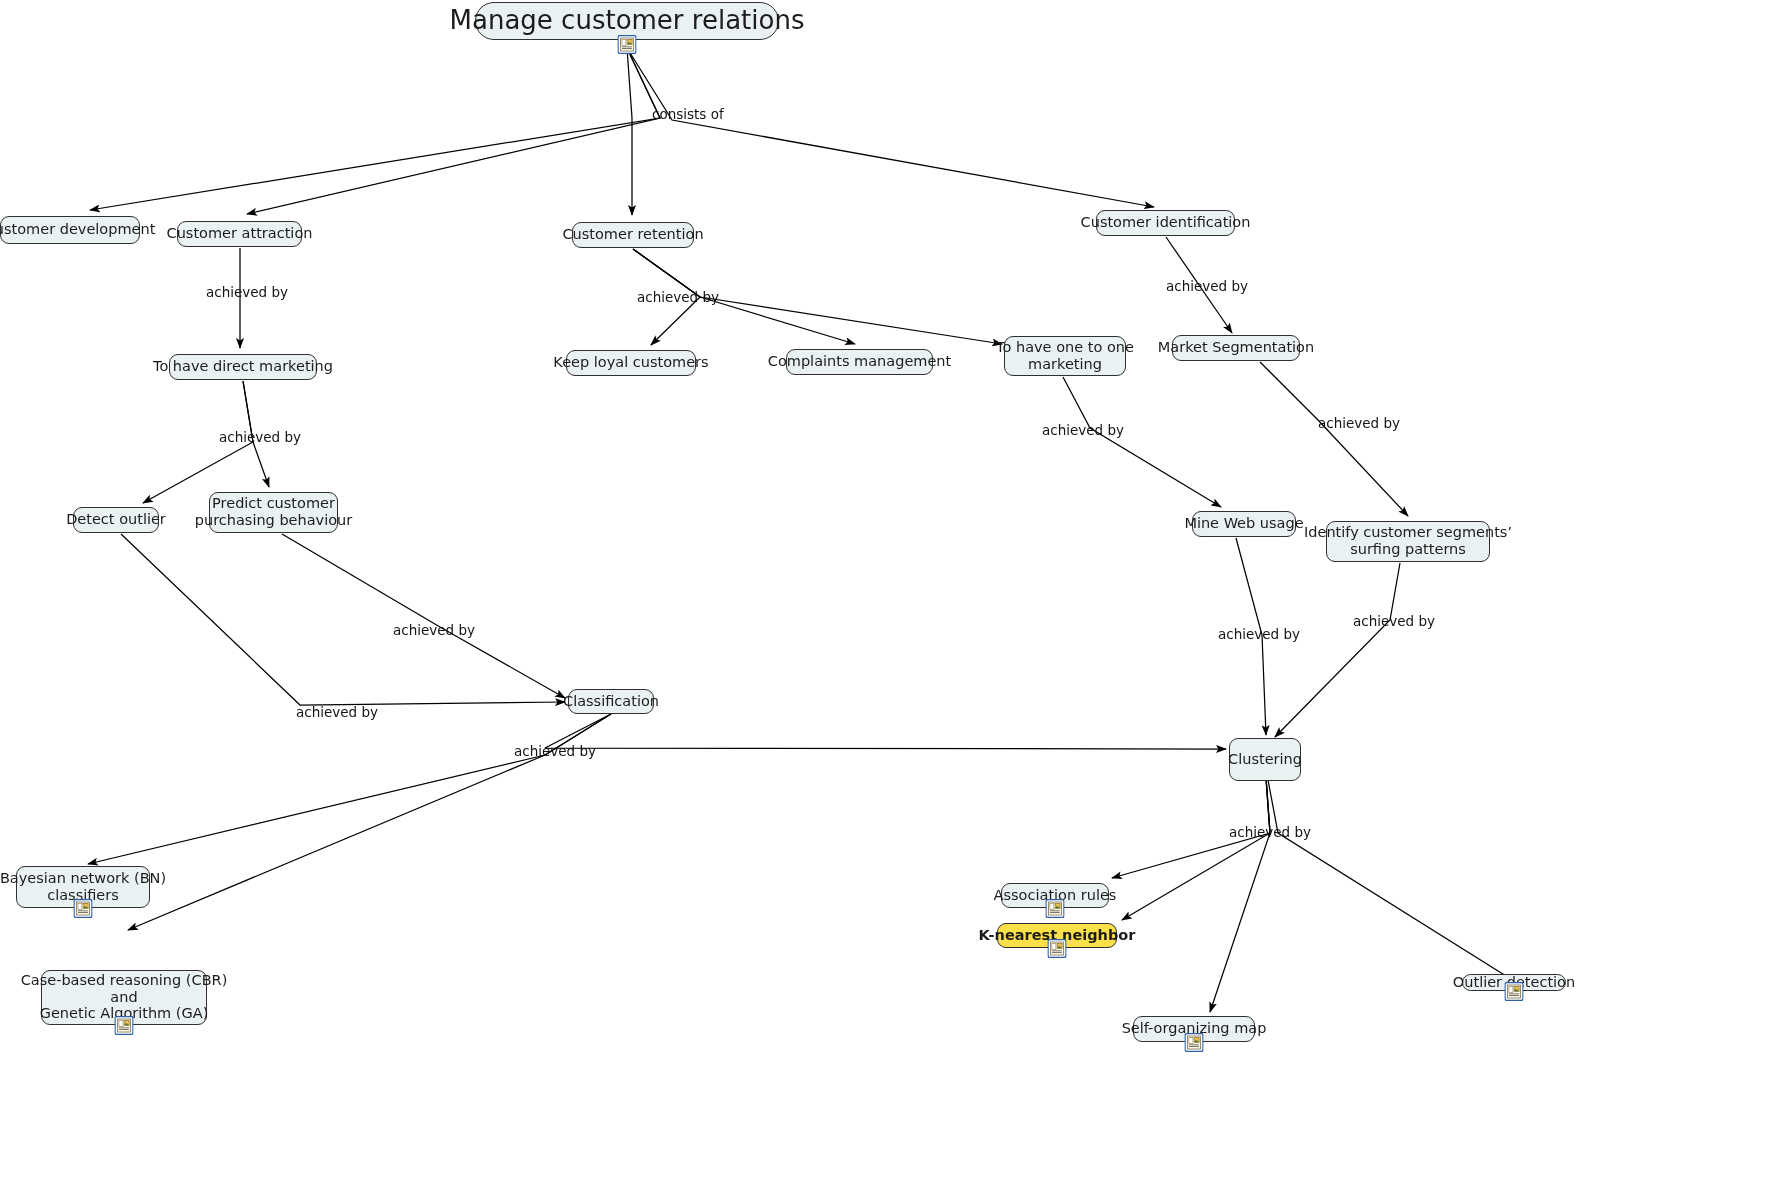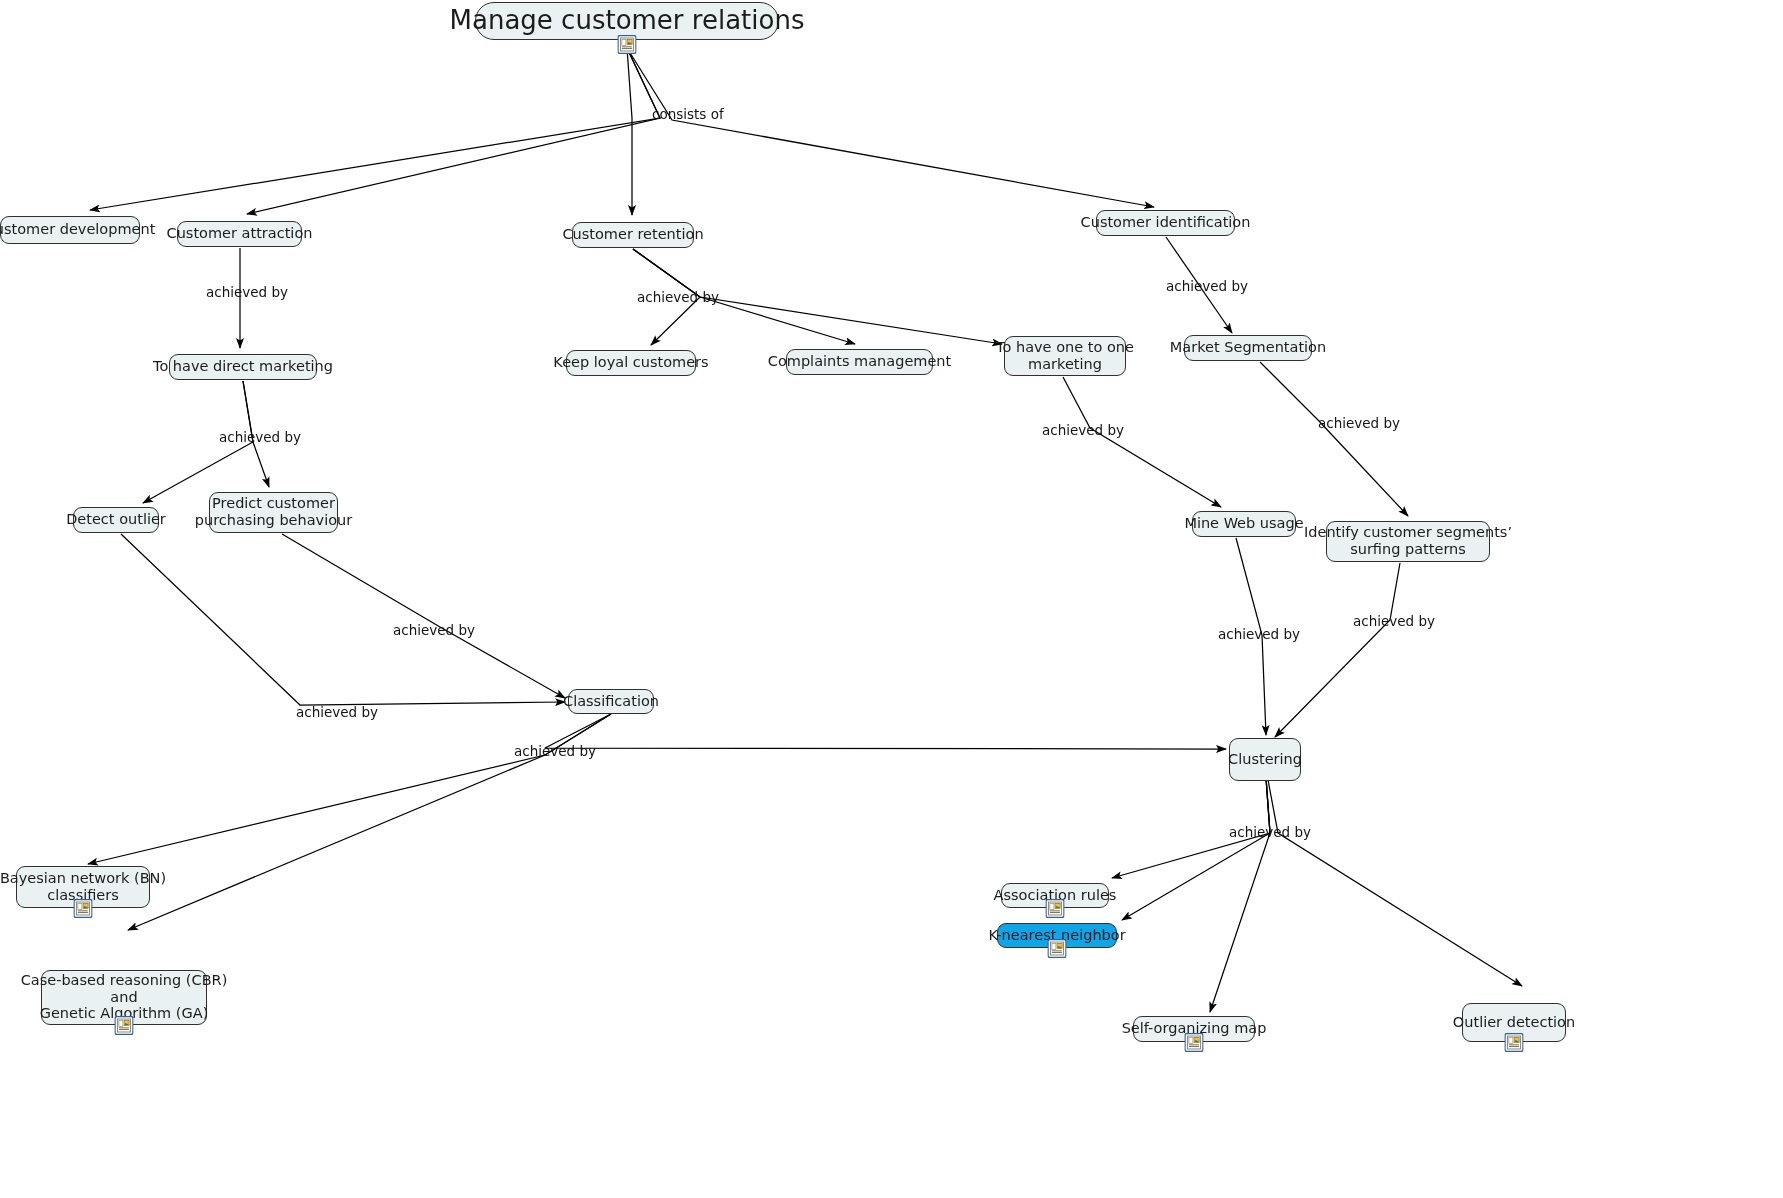--- a/index.html
+++ b/index.html
@@ -123,21 +123,21 @@
           </svg></span></div>
       <div class="node" style="left: 0px; top: 216px; width: 140px; height: 28px; background: rgb(234, 241, 242); border-color: rgb(48, 48, 48);"><span class="node-label">Customer development</span></div>
       <div class="node" style="left: 177px; top: 221px; width: 125px; height: 26px; background: rgb(234, 241, 242); border-color: rgb(48, 48, 48);"><span class="node-label">Customer attraction</span></div>
       <div class="node" style="left: 572px; top: 222px; width: 122px; height: 26px; background: rgb(234, 241, 242); border-color: rgb(48, 48, 48); text-align: center;"><span class="node-label">Customer retention</span></div>
       <div class="node" style="left: 1096px; top: 210px; width: 139px; height: 26px; background: rgb(234, 241, 242); border-color: rgb(48, 48, 48);"><span class="node-label">Customer identification</span></div>
       <div class="node" style="left: 169px; top: 354px; width: 148px; height: 26px; background: rgb(234, 241, 242); border-color: rgb(48, 48, 48); text-align: center;"><span class="node-label">To have direct marketing</span></div>
       <div class="node" style="left: 566px; top: 350px; width: 130px; height: 26px; background: rgb(234, 241, 242); border-color: rgb(48, 48, 48);"><span class="node-label">Keep loyal customers</span></div>
       <div class="node" style="left: 786px; top: 349px; width: 147px; height: 26px; background: rgb(234, 241, 242); border-color: rgb(48, 48, 48);"><span class="node-label">Complaints management</span></div>
       <div class="node" style="left: 1004px; top: 336px; width: 122px; height: 40px; background: rgb(234, 241, 242); border-color: rgb(48, 48, 48);"><span class="node-label">To have one to one
 marketing</span></div>
-      <div class="node" style="left: 1172px; top: 335px; width: 128px; height: 26px; background: rgb(234, 241, 242); border-color: rgb(48, 48, 48); margin-left: 12px;"><span class="node-label">Market Segmentation</span></div>
+      <div class="node" style="left: 1172px; top: 335px; width: 128px; height: 26px; background: rgb(234, 241, 242); border-color: rgb(48, 48, 48);"><span class="node-label">Market Segmentation</span></div>
       <div class="node" style="left: 73px; top: 507px; width: 86px; height: 26px; background: rgb(234, 241, 242); border-color: rgb(48, 48, 48);"><span class="node-label">Detect outlier</span></div>
       <div class="node" style="left: 209px; top: 492px; width: 129px; height: 41px; background: rgb(234, 241, 242); border-color: rgb(48, 48, 48);"><span class="node-label">Predict customer
 purchasing behaviour</span></div>
       <div class="node" style="left: 1192px; top: 511px; width: 104px; height: 26px; background: rgb(234, 241, 242); border-color: rgb(48, 48, 48); text-align: right;"><span class="node-label">Mine Web usage</span></div>
       <div class="node" style="left: 1326px; top: 521px; width: 164px; height: 41px; background: rgb(234, 241, 242); border-color: rgb(48, 48, 48);"><span class="node-label">Identify customer segments’
 surfing patterns</span></div>
       <div class="node" style="left: 568px; top: 689px; width: 86px; height: 25px; background: rgb(234, 241, 242); border-color: rgb(48, 48, 48);"><span class="node-label">Classification</span></div>
       <div class="node" style="left: 1229px; top: 738px; width: 72px; height: 43px; background: rgb(234, 241, 242); border-color: rgb(48, 48, 48);"><span class="node-label">Clustering</span></div>
       <div class="node" style="left: 16px; top: 866px; width: 134px; height: 42px; background: rgb(234, 241, 242); border-color: rgb(48, 48, 48);"><span class="node-label">Bayesian network (BN)
 classifiers</span><span class="res-icon"><svg viewBox="0 0 19 19" width="19" height="19" xmlns="http://www.w3.org/2000/svg">
@@ -162,39 +162,39 @@
           </svg></span></div>
       <div class="node" style="left: 1001px; top: 883px; width: 108px; height: 25px; background: rgb(234, 241, 242); border-color: rgb(48, 48, 48);"><span class="node-label">Association rules</span><span class="res-icon"><svg viewBox="0 0 19 19" width="19" height="19" xmlns="http://www.w3.org/2000/svg">
             <rect x="0.5" y="0.5" width="18" height="18" rx="2" fill="#ffffff" stroke="#2f5fa8" stroke-width="1.4"></rect>
             <rect x="3" y="3" width="13" height="13" fill="#fbf8ee" stroke="#8a8060" stroke-width="0.9"></rect>
             <rect x="4.4" y="4.4" width="4" height="6" fill="#ffffff" stroke="#9a9070" stroke-width="0.7"></rect>
             <rect x="9.6" y="4.4" width="5" height="5" fill="#f0c04a" stroke="#8a7030" stroke-width="0.7"></rect>
             <path d="M9.9,8.9 L11.3,6.6 L12.5,8.3 L13.3,7.4 L14.3,8.9 Z" fill="#4a7b3a"></path>
             <rect x="4.4" y="11.4" width="10" height="0.9" fill="#6e6650"></rect>
             <rect x="4.4" y="13.1" width="10" height="0.9" fill="#6e6650"></rect>
           </svg></span></div>
-      <div class="node" style="left: 997px; top: 923px; width: 120px; height: 25px; background: #0ea5e9; border-color: rgb(48, 48, 48);"><span class="node-label">K-nearest neighbor</span><span class="res-icon"><svg viewBox="0 0 19 19" width="19" height="19" xmlns="http://www.w3.org/2000/svg">
+      <div class="node" style="left: 997px; top: 923px; width: 120px; height: 25px; background: #fde047; border-color: rgb(48, 48, 48); font-weight: bold;"><span class="node-label">K-nearest neighbor</span><span class="res-icon"><svg viewBox="0 0 19 19" width="19" height="19" xmlns="http://www.w3.org/2000/svg">
             <rect x="0.5" y="0.5" width="18" height="18" rx="2" fill="#ffffff" stroke="#2f5fa8" stroke-width="1.4"></rect>
             <rect x="3" y="3" width="13" height="13" fill="#fbf8ee" stroke="#8a8060" stroke-width="0.9"></rect>
             <rect x="4.4" y="4.4" width="4" height="6" fill="#ffffff" stroke="#9a9070" stroke-width="0.7"></rect>
             <rect x="9.6" y="4.4" width="5" height="5" fill="#f0c04a" stroke="#8a7030" stroke-width="0.7"></rect>
             <path d="M9.9,8.9 L11.3,6.6 L12.5,8.3 L13.3,7.4 L14.3,8.9 Z" fill="#4a7b3a"></path>
             <rect x="4.4" y="11.4" width="10" height="0.9" fill="#6e6650"></rect>
             <rect x="4.4" y="13.1" width="10" height="0.9" fill="#6e6650"></rect>
           </svg></span></div>
       <div class="node" style="left: 1133px; top: 1016px; width: 122px; height: 26px; background: rgb(234, 241, 242); border-color: rgb(48, 48, 48);"><span class="node-label">Self-organizing map</span><span class="res-icon"><svg viewBox="0 0 19 19" width="19" height="19" xmlns="http://www.w3.org/2000/svg">
             <rect x="0.5" y="0.5" width="18" height="18" rx="2" fill="#ffffff" stroke="#2f5fa8" stroke-width="1.4"></rect>
             <rect x="3" y="3" width="13" height="13" fill="#fbf8ee" stroke="#8a8060" stroke-width="0.9"></rect>
             <rect x="4.4" y="4.4" width="4" height="6" fill="#ffffff" stroke="#9a9070" stroke-width="0.7"></rect>
             <rect x="9.6" y="4.4" width="5" height="5" fill="#f0c04a" stroke="#8a7030" stroke-width="0.7"></rect>
             <path d="M9.9,8.9 L11.3,6.6 L12.5,8.3 L13.3,7.4 L14.3,8.9 Z" fill="#4a7b3a"></path>
             <rect x="4.4" y="11.4" width="10" height="0.9" fill="#6e6650"></rect>
             <rect x="4.4" y="13.1" width="10" height="0.9" fill="#6e6650"></rect>
           </svg></span></div>
-      <div class="node" style="left: 1462px; top: 1003px; width: 104px; height: 39px; background: rgb(234, 241, 242); border-color: rgb(48, 48, 48);"><span class="node-label">Outlier detection</span><span class="res-icon"><svg viewBox="0 0 19 19" width="19" height="19" xmlns="http://www.w3.org/2000/svg">
+      <div class="node" style="left: 1462px; top: 974px; width: 104px; height: 17px; background: rgb(234, 241, 242); border-color: rgb(48, 48, 48);"><span class="node-label">Outlier detection</span><span class="res-icon"><svg viewBox="0 0 19 19" width="19" height="19" xmlns="http://www.w3.org/2000/svg">
             <rect x="0.5" y="0.5" width="18" height="18" rx="2" fill="#ffffff" stroke="#2f5fa8" stroke-width="1.4"></rect>
             <rect x="3" y="3" width="13" height="13" fill="#fbf8ee" stroke="#8a8060" stroke-width="0.9"></rect>
             <rect x="4.4" y="4.4" width="4" height="6" fill="#ffffff" stroke="#9a9070" stroke-width="0.7"></rect>
             <rect x="9.6" y="4.4" width="5" height="5" fill="#f0c04a" stroke="#8a7030" stroke-width="0.7"></rect>
             <path d="M9.9,8.9 L11.3,6.6 L12.5,8.3 L13.3,7.4 L14.3,8.9 Z" fill="#4a7b3a"></path>
             <rect x="4.4" y="11.4" width="10" height="0.9" fill="#6e6650"></rect>
             <rect x="4.4" y="13.1" width="10" height="0.9" fill="#6e6650"></rect>
           </svg></span></div>
     </div>
   <div id="labels-group">

